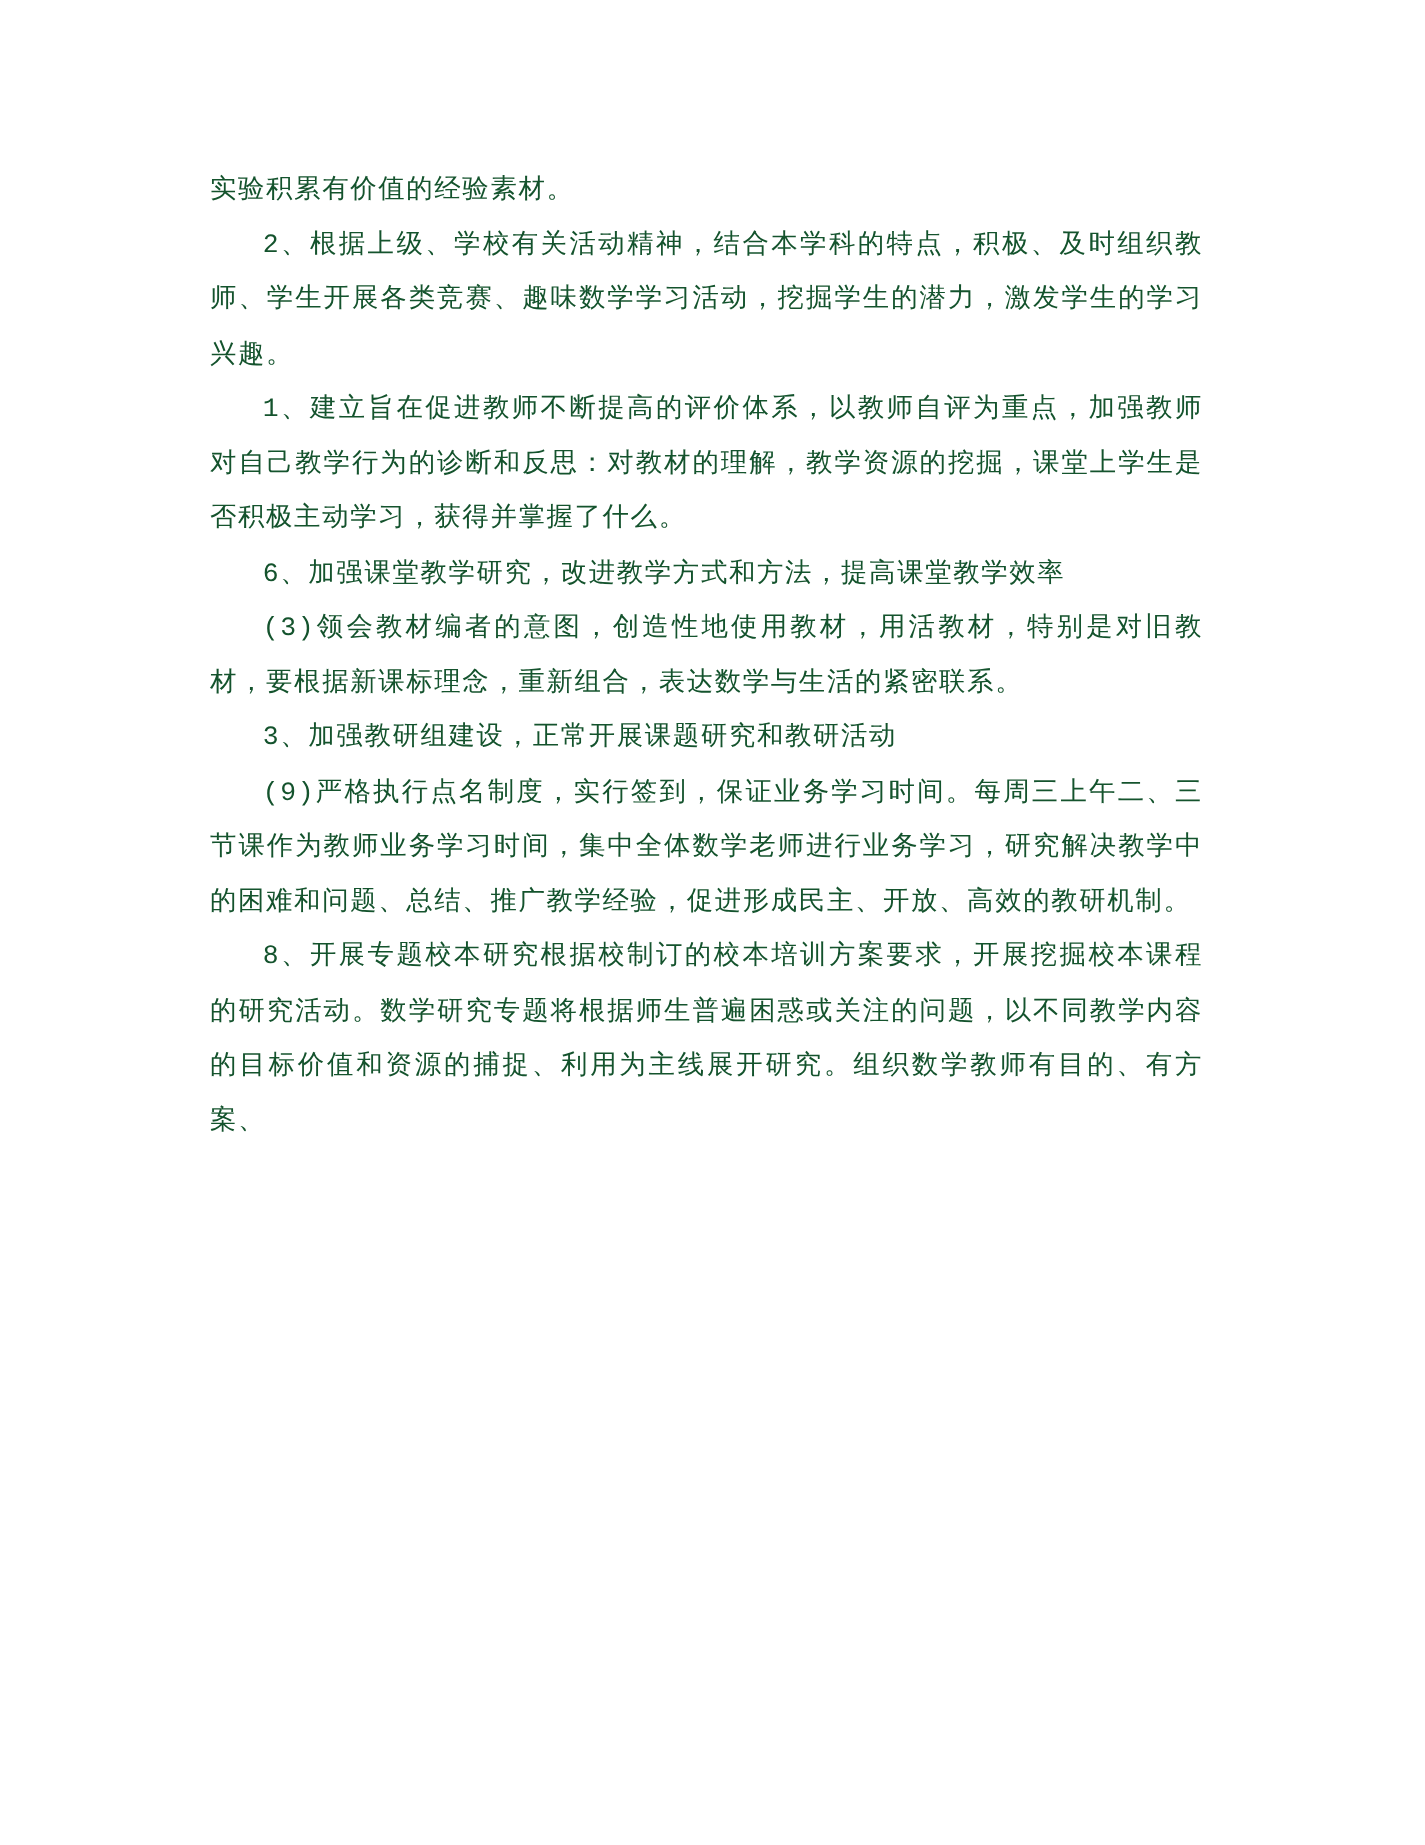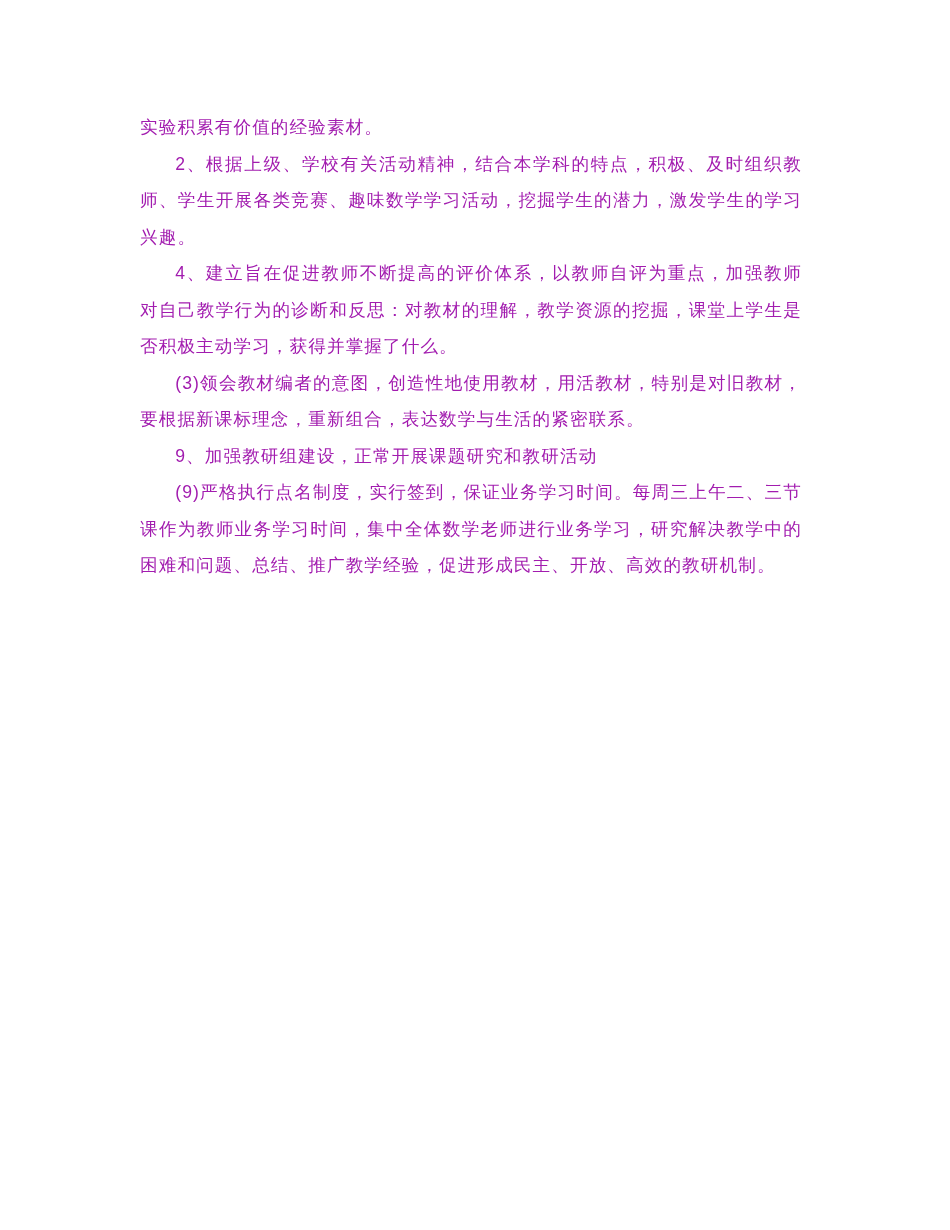--- a/index.html
+++ b/index.html
@@ -2,32 +2,34 @@
 <html><head>
 <meta charset="utf-8">
 <style>
   html, body { margin: 0; padding: 0; background: #ffffff; }
   body { width: 950px; height: 1230px; position: relative; overflow: hidden; }
   .page {
     position: absolute;
     left: 140px;
     top: 109px;
     width: 662px;
-    font-family: Liberation Sans, sans-serif;
+    font-family: Liberation Mono, monospace;
     font-size: 17.6px;
     line-height: 36.5px;
-    color: #a21caf;
+    color: #14532d;
     letter-spacing: 1.1px;
   }
   .para { margin: 0; padding: 0; text-align: justify; text-align-last: left; }
   .indent { text-indent: 2em; }
 </style>
 </head>
 <body>
 
 <div class="page">
   <p class="para">实验积累有价值的经验素材。</p>
   <p class="para indent">2、根据上级、学校有关活动精神，结合本学科的特点，积极、及时组织教师、学生开展各类竞赛、趣味数学学习活动，挖掘学生的潜力，激发学生的学习兴趣。</p>
-  <p class="para indent">4、建立旨在促进教师不断提高的评价体系，以教师自评为重点，加强教师对自己教学行为的诊断和反思：对教材的理解，教学资源的挖掘，课堂上学生是否积极主动学习，获得并掌握了什么。</p>
+  <p class="para indent">1、建立旨在促进教师不断提高的评价体系，以教师自评为重点，加强教师对自己教学行为的诊断和反思：对教材的理解，教学资源的挖掘，课堂上学生是否积极主动学习，获得并掌握了什么。</p>
+  <p class="para indent">6、加强课堂教学研究，改进教学方式和方法，提高课堂教学效率</p>
   <p class="para indent">(3)领会教材编者的意图，创造性地使用教材，用活教材，特别是对旧教材，要根据新课标理念，重新组合，表达数学与生活的紧密联系。</p>
-  <p class="para indent">9、加强教研组建设，正常开展课题研究和教研活动</p>
+  <p class="para indent">3、加强教研组建设，正常开展课题研究和教研活动</p>
   <p class="para indent">(9)严格执行点名制度，实行签到，保证业务学习时间。每周三上午二、三节课作为教师业务学习时间，集中全体数学老师进行业务学习，研究解决教学中的困难和问题、总结、推广教学经验，促进形成民主、开放、高效的教研机制。</p>
+  <p class="para indent">8、开展专题校本研究根据校制订的校本培训方案要求，开展挖掘校本课程的研究活动。数学研究专题将根据师生普遍困惑或关注的问题，以不同教学内容的目标价值和资源的捕捉、利用为主线展开研究。组织数学教师有目的、有方案、</p>
 </div>
 
 </body></html>

